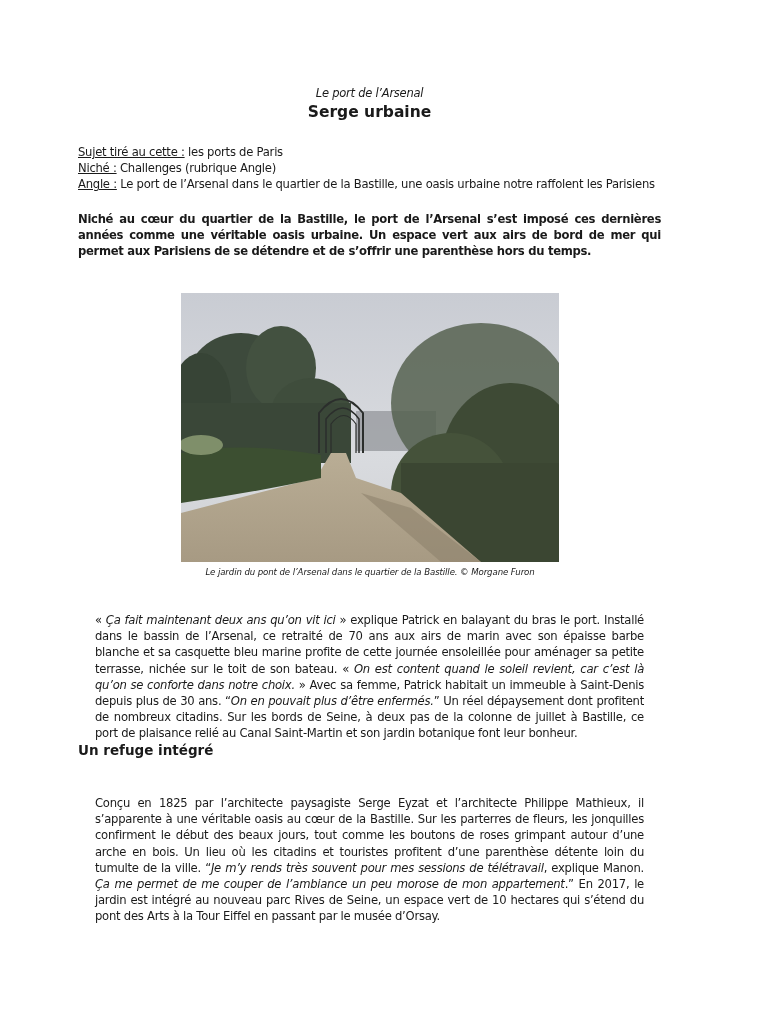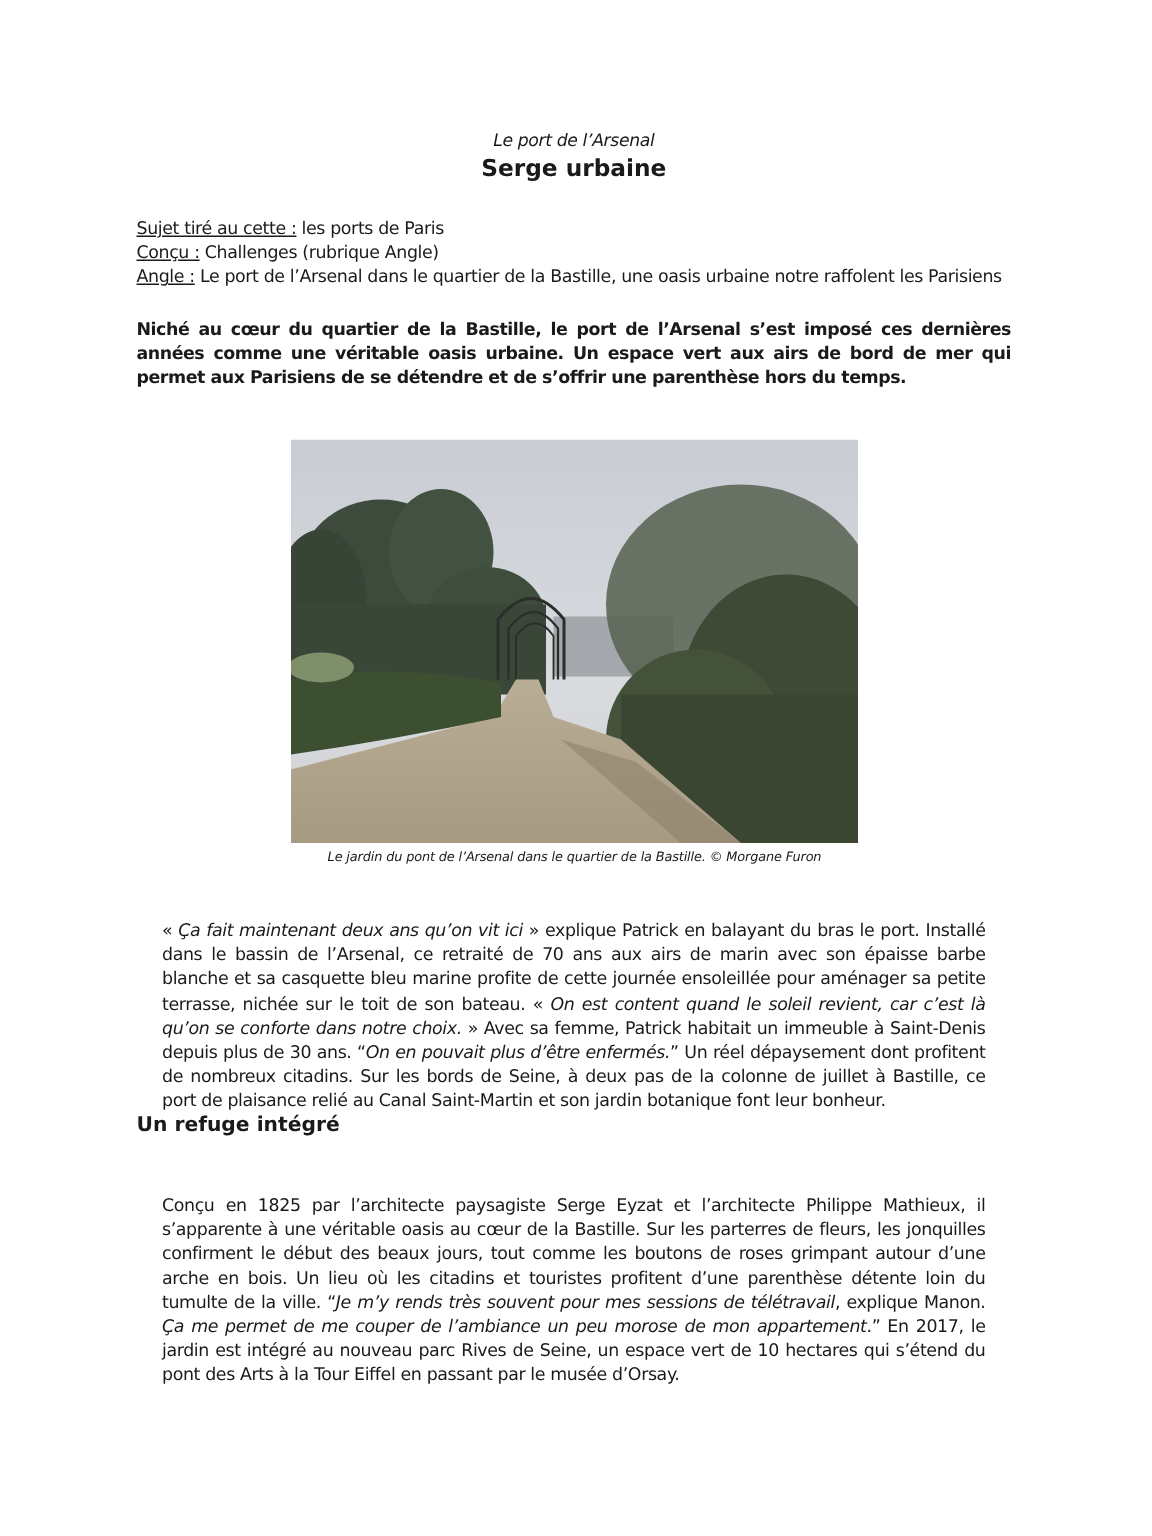--- a/index.html
+++ b/index.html
@@ -1,20 +1,20 @@
 <!DOCTYPE html>
 <html><head>
   <meta charset="utf-8">
   <style>
     html, body { margin: 0; padding: 0; background: #ffffff; }
     body {
       width: 768px; height: 1024px; position: relative; overflow: hidden;
       font-family: "DejaVu Sans", sans-serif; color: #1a1a1a;
     }
-    .page { position: absolute; left: 91px; top: 85px; width: 583px; font-size: 11.6px; line-height: 16.2px; letter-spacing: -0.25px; }
+    .page { position: absolute; left: 78px; top: 85px; width: 583px; font-size: 11.6px; line-height: 16.2px; letter-spacing: -0.25px; }
     .kicker { text-align: center; font-style: italic; font-size: 11.5px; line-height: 16px; }
     .title { text-align: center; font-weight: bold; font-size: 15.5px; line-height: 20px; margin-top: 1px; letter-spacing: 0; }
     .meta { margin-top: 22px; }
     .meta p { margin: 0; text-align: justify; }
     .meta .lbl { text-decoration: underline; }
     .lead { margin-top: 18px; font-weight: bold; text-align: justify; letter-spacing: -0.3px; }
     .figure { position: absolute; left: 103px; top: 208px; width: 378px; }
     .photo { width: 378px; height: 269px; position: relative; overflow: hidden; display: block; }
     .caption { text-align: center; font-style: italic; font-size: 8.6px; line-height: 12px; margin-top: 4px; white-space: nowrap; letter-spacing: -0.1px; }
     .body1 { position: absolute; left: 0; top: 510px; width: 583px; text-align: justify; }
@@ -25,21 +25,21 @@
   </style>
 </head>
 <body>
 
 <div class="page">
   <div class="kicker">Le port de l’Arsenal</div>
   <div class="title">Serge urbaine</div>
 
   <div class="meta">
     <p><span class="lbl">Sujet tiré au cette :</span><span> les ports de Paris</span></p>
-    <p><span class="lbl">Conçu :</span><span> Challenges (rubrique Angle)</span></p>
+    <p><span class="lbl">Niché :</span><span> Challenges (rubrique Angle)</span></p>
     <p><span class="lbl">Angle :</span><span> Le port de l’Arsenal dans le quartier de la Bastille, une oasis urbaine notre raffolent les Parisiens</span></p>
   </div>
 
   <div class="lead">Niché au cœur du quartier de la Bastille, le port de l’Arsenal s’est imposé ces dernières années comme une véritable oasis urbaine. Un espace vert aux airs de bord de mer qui permet aux Parisiens de se détendre et de s’offrir une parenthèse hors du temps.</div>
 
   <div class="figure">
     <svg class="photo" viewBox="0 0 378 269" preserveAspectRatio="none">
       <defs>
         <linearGradient id="sky" x1="0" y1="0" x2="0" y2="1">
           <stop offset="0" stop-color="#c9ccd3"></stop>

